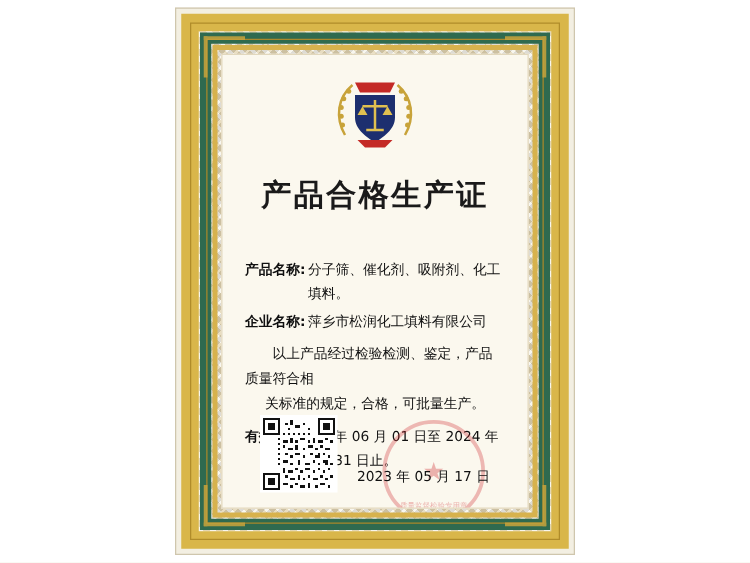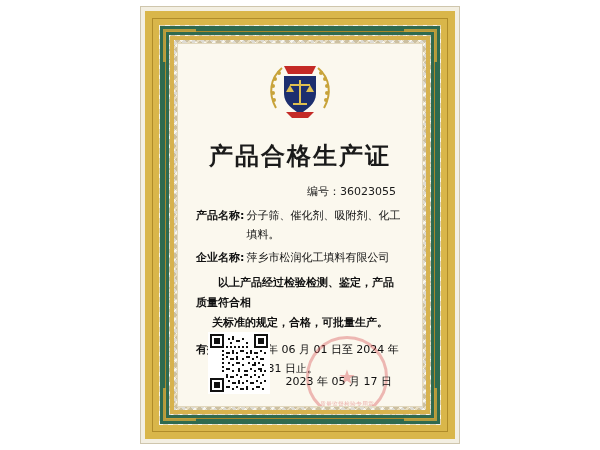--- a/index.html
+++ b/index.html
@@ -165,21 +165,20 @@
     font-weight: bold;
     white-space: nowrap;
   }
   .field-value {
     margin-left: 2px;
   }
   .paragraph {
     margin-top: 6px;
     text-indent: 22px;
     line-height: 20px;
-    font-weight: bold;
   }
   .paragraph .line2 {
     text-indent: 0;
     display: block;
     margin-left: 16px;
   }
   .valid-row {
     margin-top: 7px;
     display: flex;
     align-items: baseline;
@@ -295,23 +294,20 @@
               <line x1="31" y1="46" x2="45" y2="46"></line>
             </g>
 
             <path d="M24 54 h28 l-6 6 h-16 z" fill="#c42a26"></path>
           </svg>
         </div>
       </div>
 
       <div class="title">产品合格生产证</div>
 
-      <div class="number-line">
-        <span>编号：</span><span>36023055</span>
-      </div>
 
       <div class="body">
 
         <div class="field-row">
           <span class="field-label">产品名称:</span>
           <span class="field-value">分子筛、催化剂、吸附剂、化工填料。</span>
         </div>
 
         <div class="field-row">
           <span class="field-label">企业名称:</span>

